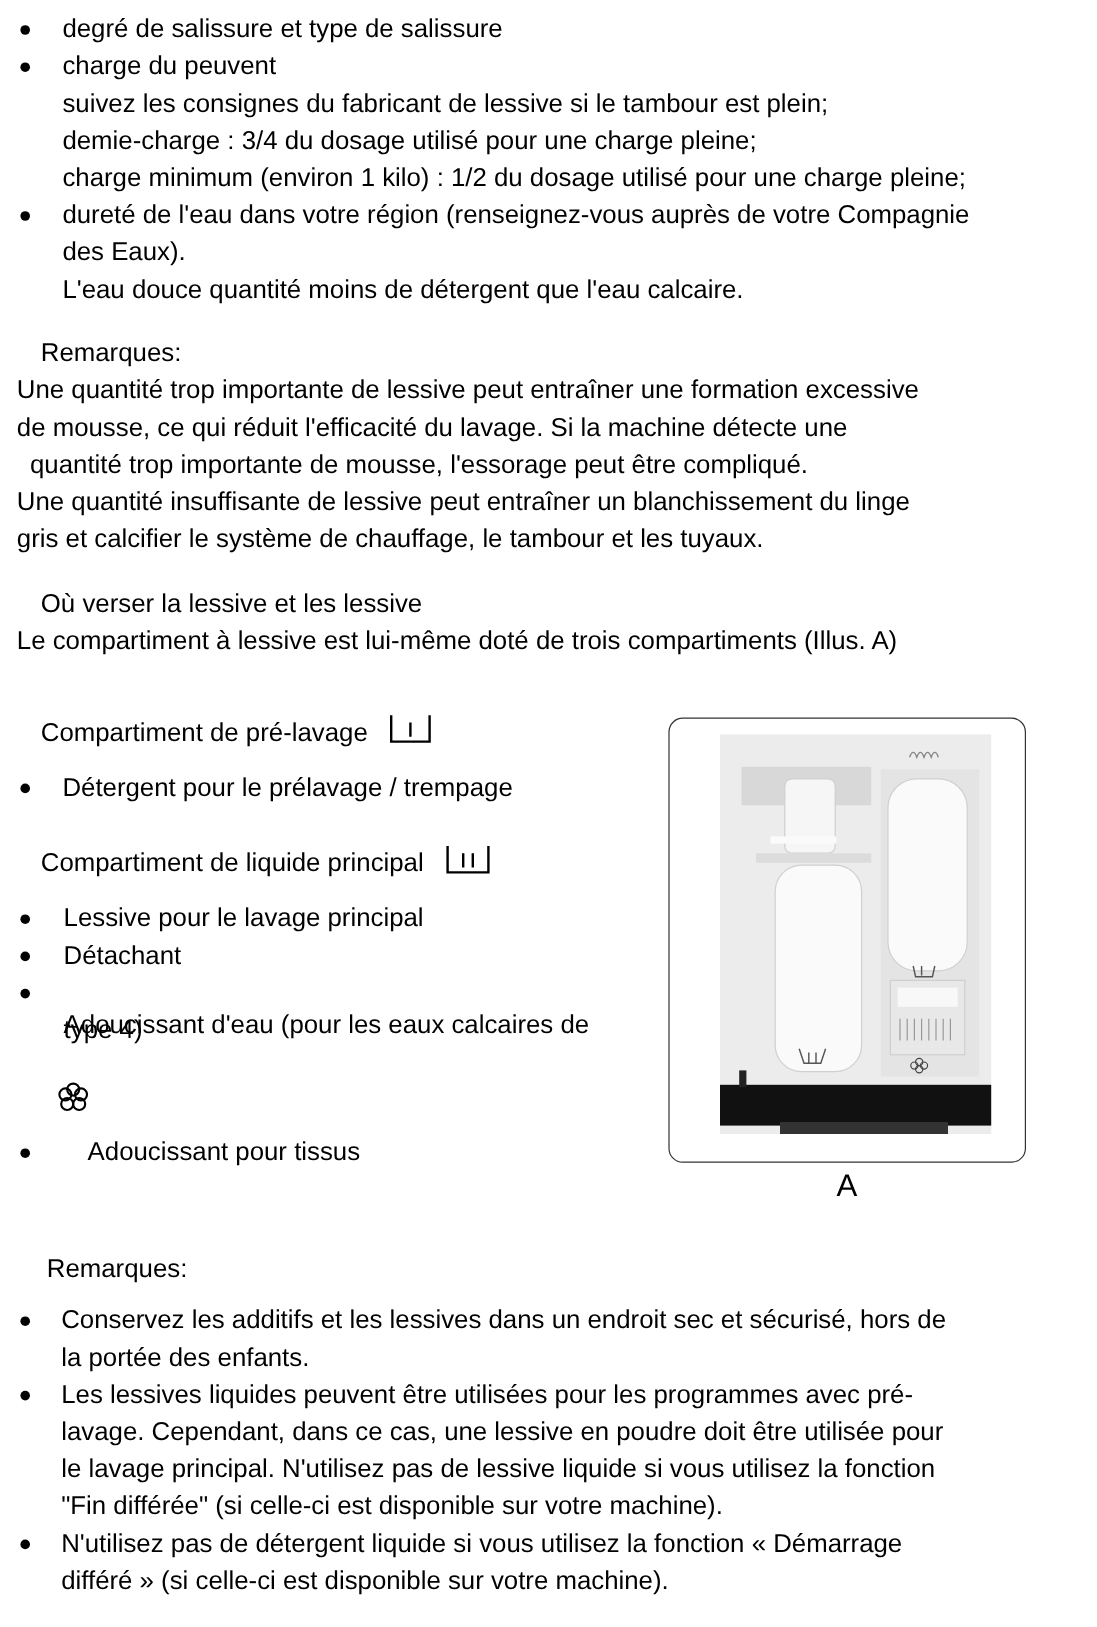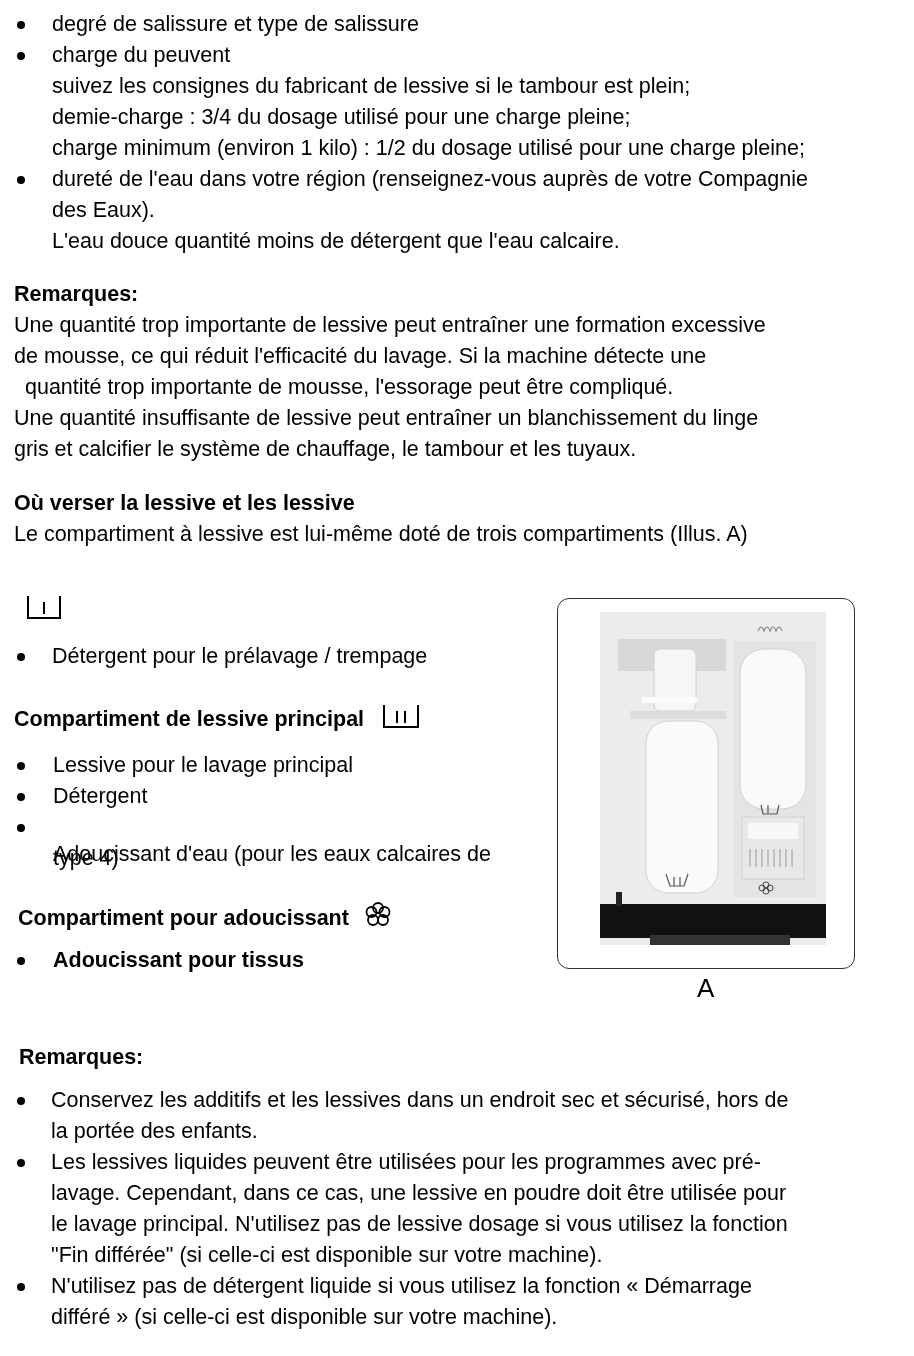--- a/index.html
+++ b/index.html
@@ -1,20 +1,20 @@
 <!DOCTYPE html>
 <html><head>
 <meta charset="utf-8">
 <style>
   html, body { margin: 0; padding: 0; background: #ffffff; }
   body { width: 914px; height: 1356px; position: relative; overflow: hidden;
          font-family: "Liberation Sans", sans-serif; color: #000; font-size: 21.5px; }
   .abs { position: absolute; white-space: nowrap; line-height: 31px; }
   .bullet { position: absolute; width: 8px; height: 8px; border-radius: 50%; background: #000; }
-  .bold { font-weight: bold; }
+  .bold { font-weight: normal; margin-left: 20px; }
   .icon-inline { display: inline-block; vertical-align: middle; margin-left: 12px; }
   .figure-box { position: absolute; left: 557px; top: 598px; width: 296px; height: 369px;
                 border: 1.5px solid #333; border-radius: 12px; background: #fff; }
   .figure-label { position: absolute; left: 697px; top: 972px; font-size: 26px; line-height: 32px; }
 </style>
 </head>
 <body>
 
 <div>
   <span class="bullet" style="left:17px;top:21px"></span>
@@ -41,54 +41,54 @@
   <div class="abs" style="left:14px;top:434px">gris et calcifier le système de chauffage, le tambour et les tuyaux.</div>
 </div>
 
 <div>
   <div class="abs bold" style="left:14px;top:488px">Où verser la lessive et les lessive</div>
   <div class="abs" style="left:14px;top:519px">Le compartiment à lessive est lui-même doté de trois compartiments (Illus. A)</div>
 </div>
 
 <div>
   <div class="abs bold" style="left:14px;top:594px">
+    <span>Compartiment de pré-lavage</span>
     <span class="icon-inline">
       <svg width="36" height="26" viewBox="0 0 36 26">
           <path d="M2 2 V24 H34 V2" fill="none" stroke="#000" stroke-width="2"></path>
           <line x1="18" y1="8" x2="18" y2="20" stroke="#000" stroke-width="2"></line>
         </svg>
     </span>
   </div>
   <span class="bullet" style="left:17px;top:653px"></span>
   <div class="abs" style="left:52px;top:641px">Détergent pour le prélavage / trempage</div>
 </div>
 
 <div>
   <div class="abs bold" style="left:14px;top:703px">
-    <span>Compartiment de lessive principal</span>
+    <span>Compartiment de liquide principal</span>
     <span class="icon-inline">
       <svg width="38" height="26" viewBox="0 0 38 26">
           <path d="M2 2 V24 H36 V2" fill="none" stroke="#000" stroke-width="2"></path>
           <line x1="15" y1="8" x2="15" y2="20" stroke="#000" stroke-width="2"></line>
           <line x1="23" y1="8" x2="23" y2="20" stroke="#000" stroke-width="2"></line>
         </svg>
     </span>
   </div>
   <span class="bullet" style="left:17px;top:762px"></span>
   <div class="abs" style="left:53px;top:750px">Lessive pour le lavage principal</div>
   <span class="bullet" style="left:17px;top:793px"></span>
-  <div class="abs" style="left:53px;top:781px">Détergent</div>
+  <div class="abs" style="left:53px;top:781px">Détachant</div>
   <span class="bullet" style="left:17px;top:824px"></span>
   <div class="abs" style="left:53px;top:839px">Adoucissant d'eau (pour les eaux calcaires de</div>
   <div class="abs" style="left:53px;top:843px">type 4)</div>
 </div>
 
 <div>
   <div class="abs bold" style="left:18px;top:900px">
-    <span>Compartiment pour adoucissant</span>
     <span class="icon-inline" style="margin-left:8px">
       <svg width="30" height="30" viewBox="0 0 30 30">
           <g fill="none" stroke="#000" stroke-width="1.8">
         <circle cx="15" cy="8" r="5"></circle>
             <circle cx="21.5" cy="12" r="5"></circle>
             <circle cx="20" cy="20" r="5"></circle>
         <circle cx="10" cy="20" r="5"></circle>
             <circle cx="8.5" cy="12" r="5"></circle>
           </g>
         </svg>
@@ -142,19 +142,19 @@
 <div>
   <div class="abs bold" style="left:19px;top:1042px">Remarques:</div>
 
   <span class="bullet" style="left:17px;top:1097px"></span>
   <div class="abs" style="left:51px;top:1085px">Conservez les additifs et les lessives dans un endroit sec et sécurisé, hors de</div>
   <div class="abs" style="left:51px;top:1116px">la portée des enfants.</div>
 
   <span class="bullet" style="left:17px;top:1159px"></span>
   <div class="abs" style="left:51px;top:1147px">Les lessives liquides peuvent être utilisées pour les programmes avec pré-</div>
   <div class="abs" style="left:51px;top:1178px">lavage. Cependant, dans ce cas, une lessive en poudre doit être utilisée pour</div>
-  <div class="abs" style="left:51px;top:1209px">le lavage principal. N'utilisez pas de lessive dosage si vous utilisez la fonction</div>
+  <div class="abs" style="left:51px;top:1209px">le lavage principal. N'utilisez pas de lessive liquide si vous utilisez la fonction</div>
   <div class="abs" style="left:51px;top:1240px">"Fin différée" (si celle-ci est disponible sur votre machine).</div>
 
   <span class="bullet" style="left:17px;top:1283px"></span>
   <div class="abs" style="left:51px;top:1271px">N'utilisez pas de détergent liquide si vous utilisez la fonction « Démarrage</div>
   <div class="abs" style="left:51px;top:1302px">différé » (si celle-ci est disponible sur votre machine).</div>
 </div>
 
 </body></html>

